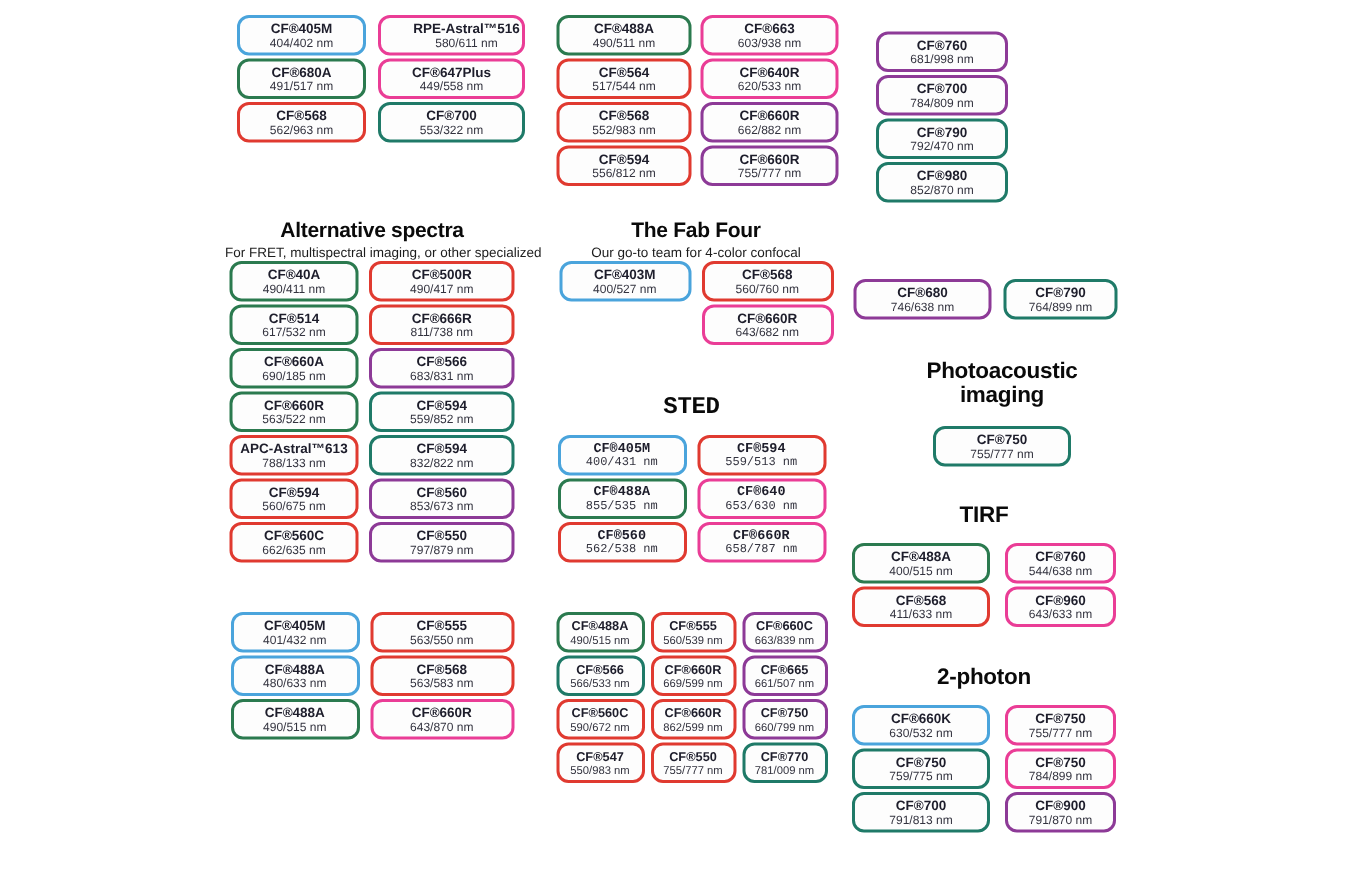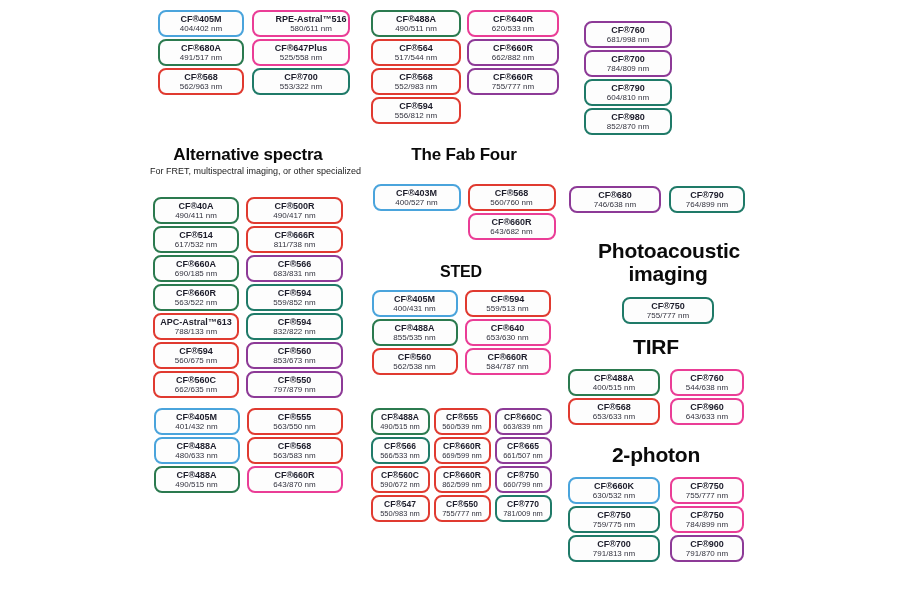--- a/index.html
+++ b/index.html
@@ -6,28 +6,28 @@
   body{
     width:900px;height:594px;position:relative;overflow:hidden;
     background:#ffffff;font-family:"Liberation Sans",sans-serif;color:#222;
   }
   .figure{position:absolute;inset:0;}
   .abs{position:absolute;}
   .sec-title{
     font-weight:bold;color:#0a0a0a;text-align:center;
     line-height:1.08;margin:0;letter-spacing:-0.2px;
   }
-  .t17{font-size:17px;}
+  .t17{font-size:14px;}
   .t16{font-size:16px;}
-  .t15{font-size:21px;}
+  .t15{font-size:15px;}
   .sec-subtitle{
     font-size:9px;color:#1c1c1c;text-align:center;white-space:nowrap;
     line-height:12px;margin-top:1px;
   }
-  .badge-cols{display:flex;justify-content:center;gap:7px;margin-top:20px;}
+  .badge-cols{display:flex;justify-content:center;gap:7px;margin-top:0;}
   .badge-col{display:flex;flex-direction:column;}
   .badge{
     border:2px solid #888;border-radius:8px;background:#fdfdfd;
     text-align:center;padding:2px 1px 1px;margin-bottom:2px;
   }
   .badge-name{font-size:9px;font-weight:bold;line-height:10px;color:#1d1d2b;white-space:nowrap;}
   .badge-value{font-size:8px;line-height:10px;color:#33333f;white-space:nowrap;}
   .small-badges .badge-name{font-size:8.5px;}
   .small-badges .badge-value{font-size:7.5px;}
   .mt10{margin-top:10px;}
@@ -55,21 +55,21 @@
       </div>
     </div>
   <div class="abs badge-cols" style="left: 252px; top: 10px; margin-top: 0px;">
       <div class="badge-col" style="width: 98px;">
         <div class="badge" style="border-color: rgb(234, 61, 150); padding-left: 21px;">
           <div class="badge-name">RPE-Astral™516</div>
           <div class="badge-value">580/611 nm</div>
         </div>
         <div class="badge" style="border-color: rgb(234, 61, 150);">
           <div class="badge-name">CF®647Plus</div>
-          <div class="badge-value">525/558 nm</div>
+          <div class="badge-value">449/558 nm</div>
         </div>
         <div class="badge" style="border-color: rgb(31, 122, 104);">
           <div class="badge-name">CF®700</div>
           <div class="badge-value">553/322 nm</div>
         </div>
       </div>
     </div>
   <div class="abs badge-cols" style="left: 371px; top: 10px; margin-top: 0px;">
       <div class="badge-col" style="width: 90px;">
         <div class="badge" style="border-color: rgb(43, 122, 79);">
@@ -86,20 +86,24 @@
         </div>
         <div class="badge" style="border-color: rgb(224, 58, 48);">
           <div class="badge-name">CF®594</div>
           <div class="badge-value">556/812 nm</div>
         </div>
       </div>
     </div>
   <div class="abs badge-cols" style="left: 467px; top: 10px; margin-top: 0px;">
       <div class="badge-col" style="width: 92px;">
         <div class="badge" style="border-color: rgb(234, 61, 150);">
+          <div class="badge-name">CF®663</div>
+          <div class="badge-value">603/938 nm</div>
+        </div>
+        <div class="badge" style="border-color: rgb(234, 61, 150);">
           <div class="badge-name">CF®640R</div>
           <div class="badge-value">620/533 nm</div>
         </div>
         <div class="badge" style="border-color: rgb(141, 58, 151);">
           <div class="badge-name">CF®660R</div>
           <div class="badge-value">662/882 nm</div>
         </div>
         <div class="badge" style="border-color: rgb(141, 58, 151);">
           <div class="badge-name">CF®660R</div>
           <div class="badge-value">755/777 nm</div>
@@ -111,21 +115,21 @@
         <div class="badge" style="border-color: rgb(141, 58, 151);">
           <div class="badge-name">CF®760</div>
           <div class="badge-value">681/998 nm</div>
         </div>
         <div class="badge" style="border-color: rgb(141, 58, 151);">
           <div class="badge-name">CF®700</div>
           <div class="badge-value">784/809 nm</div>
         </div>
         <div class="badge" style="border-color: rgb(31, 122, 104);">
           <div class="badge-name">CF®790</div>
-          <div class="badge-value">604/810 nm</div>
+          <div class="badge-value">792/470 nm</div>
         </div>
         <div class="badge" style="border-color: rgb(31, 122, 104);">
           <div class="badge-name">CF®980</div>
           <div class="badge-value">852/870 nm</div>
         </div>
       </div>
     </div>
 
   <div class="abs" style="left:150px;top:146px;width:196px;">
     <h2 class="sec-title t17">Alternative spectra</h2>
@@ -189,20 +193,21 @@
           <div class="badge" style="border-color: rgb(141, 58, 151);">
             <div class="badge-name">CF®550</div>
             <div class="badge-value">797/879 nm</div>
           </div>
         </div>
       </div>
   </div>
 
   <div class="abs" style="left:368px;top:146px;width:192px;">
     <h2 class="sec-title t17">The Fab Four</h2>
+    <div class="sec-subtitle">Our go-to team for 4-color confocal</div>
     <div class="badge-cols">
         <div class="badge-col" style="width: 88px;">
           <div class="badge" style="border-color: rgb(74, 164, 220);">
             <div class="badge-name">CF®403M</div>
             <div class="badge-value">400/527 nm</div>
           </div>
         </div>
         <div class="badge-col" style="width: 88px;">
           <div class="badge" style="border-color: rgb(224, 58, 48);">
             <div class="badge-name">CF®568</div>
@@ -226,21 +231,21 @@
         </div>
         <div class="badge-col" style="width: 76px;">
           <div class="badge" style="border-color: rgb(31, 122, 104);">
             <div class="badge-name">CF®790</div>
             <div class="badge-value">764/899 nm</div>
           </div>
         </div>
       </div>
   </div>
 
-  <div class="abs" style="left:368px;top:263px;width:186px;">
+  <div class="abs" style="left:368px;top:263px;width:186px;font-family:Liberation Mono, monospace;">
     <h2 class="sec-title t16">STED</h2>
     <div class="badge-cols mt10">
         <div class="badge-col" style="width: 86px;">
           <div class="badge" style="border-color: rgb(74, 164, 220);">
             <div class="badge-name">CF®405M</div>
             <div class="badge-value">400/431 nm</div>
           </div>
           <div class="badge" style="border-color: rgb(43, 122, 79);">
             <div class="badge-name">CF®488A</div>
             <div class="badge-value">855/535 nm</div>
@@ -254,21 +259,21 @@
           <div class="badge" style="border-color: rgb(224, 58, 48);">
             <div class="badge-name">CF®594</div>
             <div class="badge-value">559/513 nm</div>
           </div>
           <div class="badge" style="border-color: rgb(234, 61, 150);">
             <div class="badge-name">CF®640</div>
             <div class="badge-value">653/630 nm</div>
           </div>
           <div class="badge" style="border-color: rgb(234, 61, 150);">
             <div class="badge-name">CF®660R</div>
-            <div class="badge-value">584/787 nm</div>
+            <div class="badge-value">658/787 nm</div>
           </div>
         </div>
       </div>
   </div>
 
   <div class="abs" style="left:598px;top:240px;width:140px;">
     <h2 class="sec-title t15">Photoacoustic imaging</h2>
     <div class="badge-cols mt12">
         <div class="badge-col" style="width: 92px;">
           <div class="badge" style="border-color: rgb(31, 122, 104);">
@@ -282,21 +287,21 @@
   <div class="abs" style="left:566px;top:336px;width:180px;">
     <h2 class="sec-title t15">TIRF</h2>
     <div class="badge-cols mt10" style="gap:10px;">
         <div class="badge-col" style="width: 92px;">
           <div class="badge" style="border-color: rgb(43, 122, 79);">
             <div class="badge-name">CF®488A</div>
             <div class="badge-value">400/515 nm</div>
           </div>
           <div class="badge" style="border-color: rgb(224, 58, 48);">
             <div class="badge-name">CF®568</div>
-            <div class="badge-value">653/633 nm</div>
+            <div class="badge-value">411/633 nm</div>
           </div>
         </div>
         <div class="badge-col" style="width: 74px;">
           <div class="badge" style="border-color: rgb(234, 61, 150);">
             <div class="badge-name">CF®760</div>
             <div class="badge-value">544/638 nm</div>
           </div>
           <div class="badge" style="border-color: rgb(234, 61, 150);">
             <div class="badge-name">CF®960</div>
             <div class="badge-value">643/633 nm</div>

